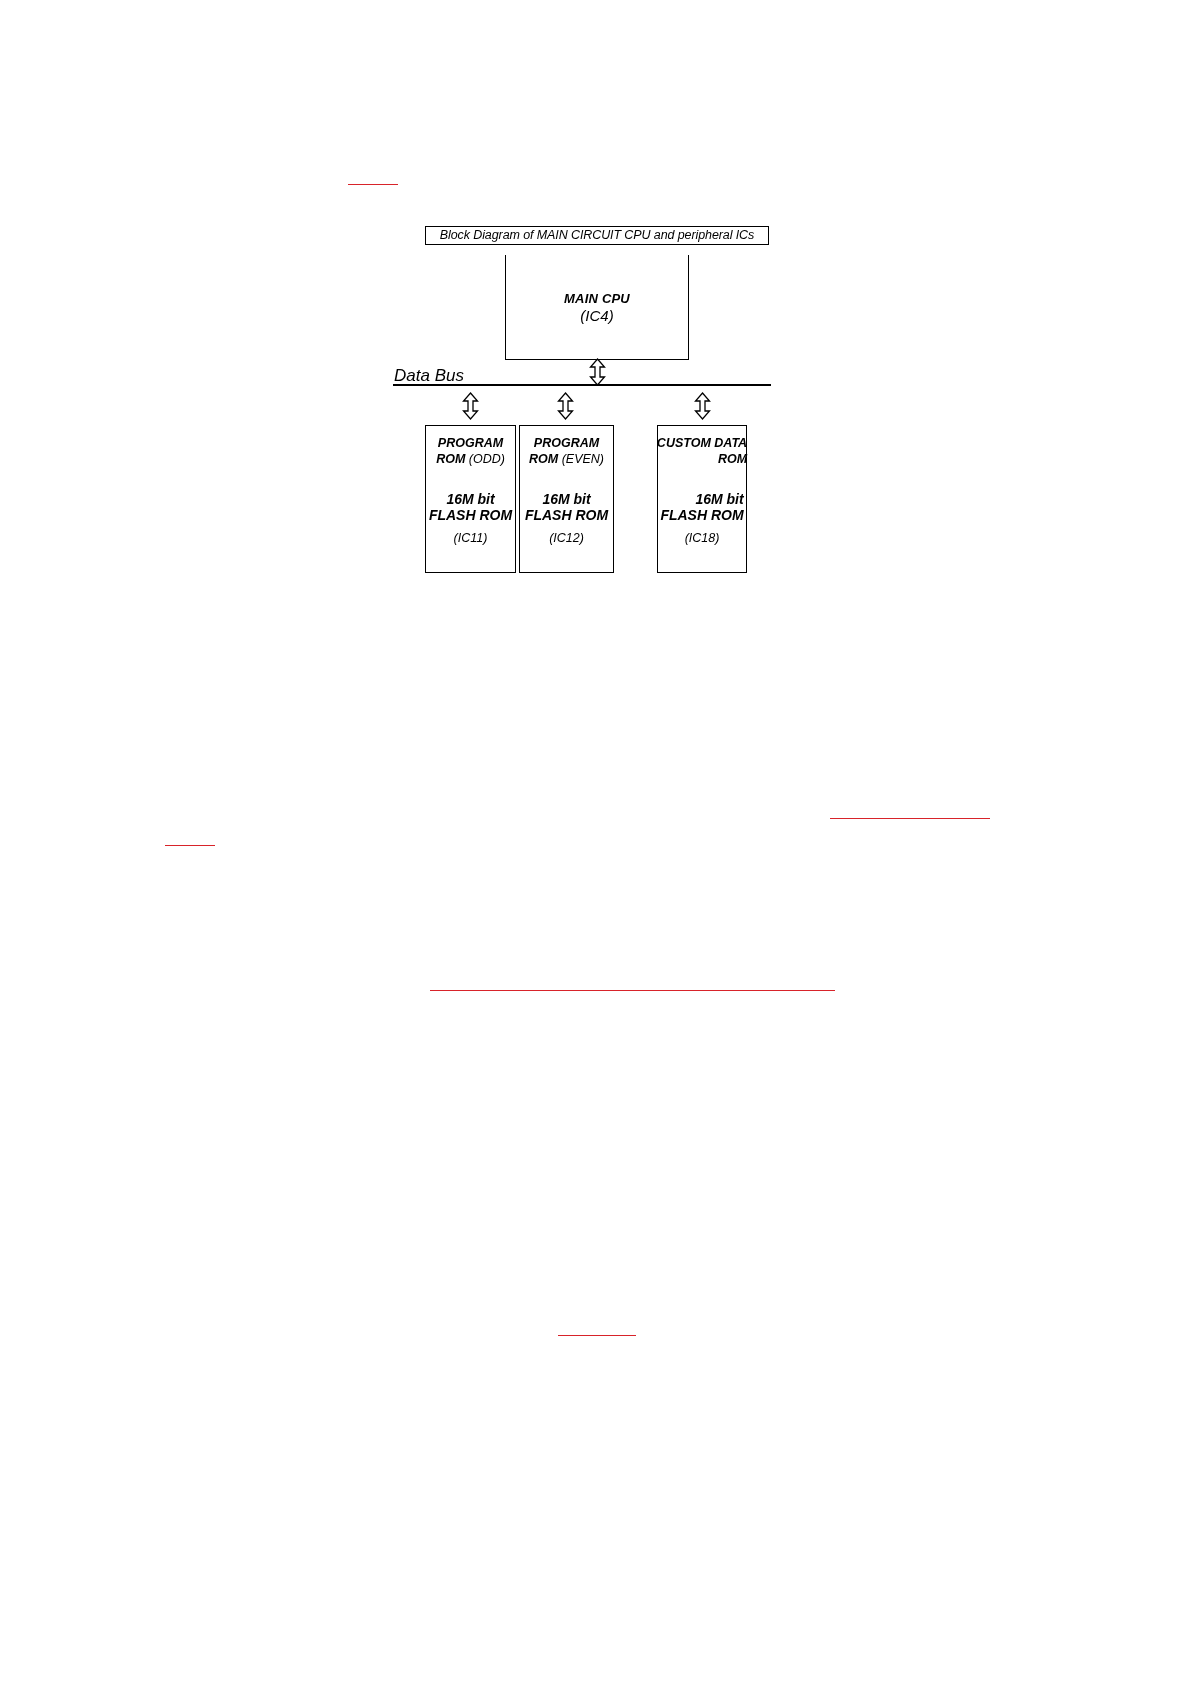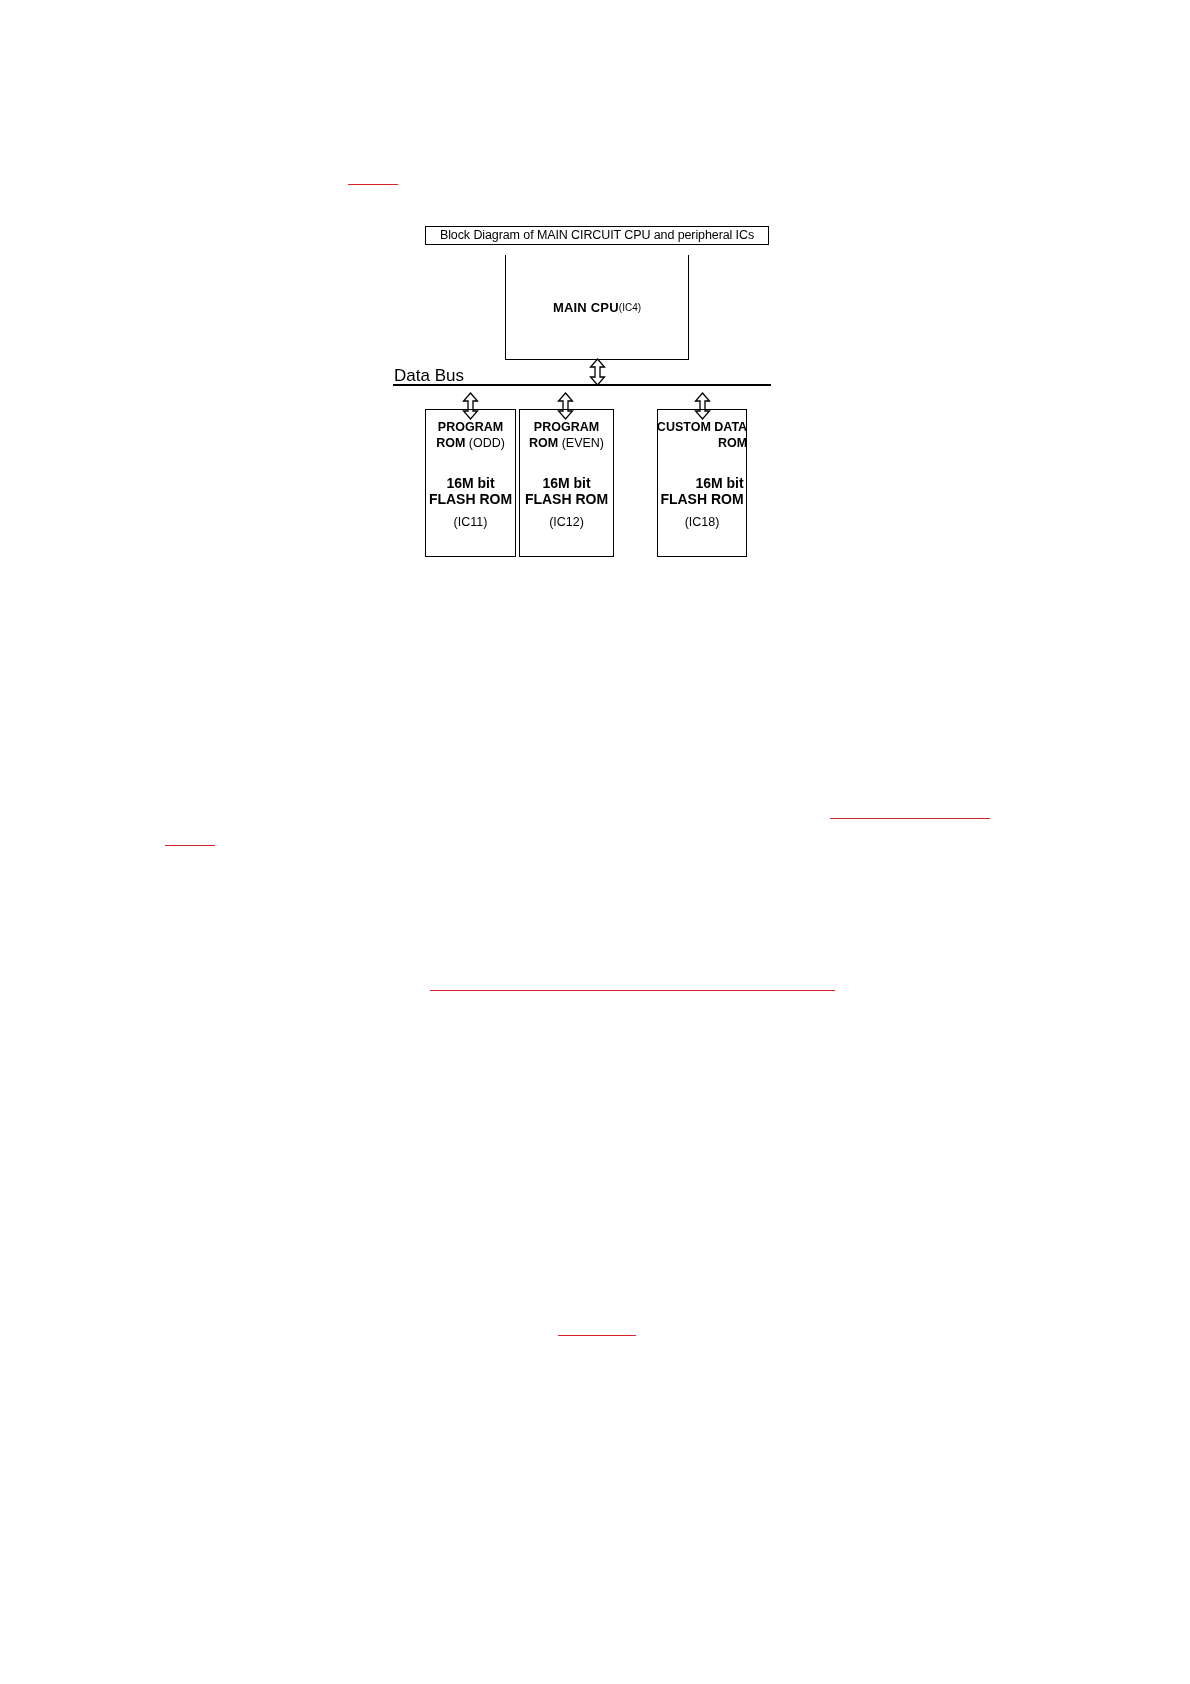--- a/index.html
+++ b/index.html
@@ -30,20 +30,21 @@
     border-top: 1.5px solid #d8232a;
   }
 
   
   .diagram {
     position: absolute;
     left: 0;
     top: 0;
     width: 1044px;
     height: 760px;
+    font-style: italic;
   }
 
   .title-box {
     position: absolute;
     left: 425px;
     top: 226px;
     width: 344px;
     height: 19px;
     border: 1.2px solid #000;
     box-sizing: border-box;
@@ -61,32 +62,32 @@
   .cpu-box {
     position: absolute;
     left: 505px;
     top: 255px;
     width: 184px;
     height: 105px;
     border: 1.4px solid #000;
     border-top: none;
     box-sizing: border-box;
     display: flex;
-    flex-direction: row;
+    flex-direction: column;
     align-items: center;
     justify-content: center;
   }
   .cpu-title {
     font-size: 13px;
     font-weight: bold;
     line-height: 17px;
     letter-spacing: 0.2px;
   }
   .cpu-sub {
-    font-size: 10px;
+    font-size: 15px;
     line-height: 17px;
   }
 
   
   .arrow {
     position: absolute;
   }
 
   .bus-label {
     position: absolute;
@@ -100,21 +101,21 @@
     position: absolute;
     left: 393px;
     top: 384px;
     width: 378px;
     height: 0;
     border-top: 2.2px solid #000;
   }
 
   .rom-box {
     position: absolute;
-    top: 409px;
+    top: 425px;
     height: 148px;
     border: 1.6px solid #000;
     box-sizing: border-box;
     display: flex;
     flex-direction: column;
     align-items: center;
     text-align: center;
   }
   .rom-head {
     margin-top: 9px;

